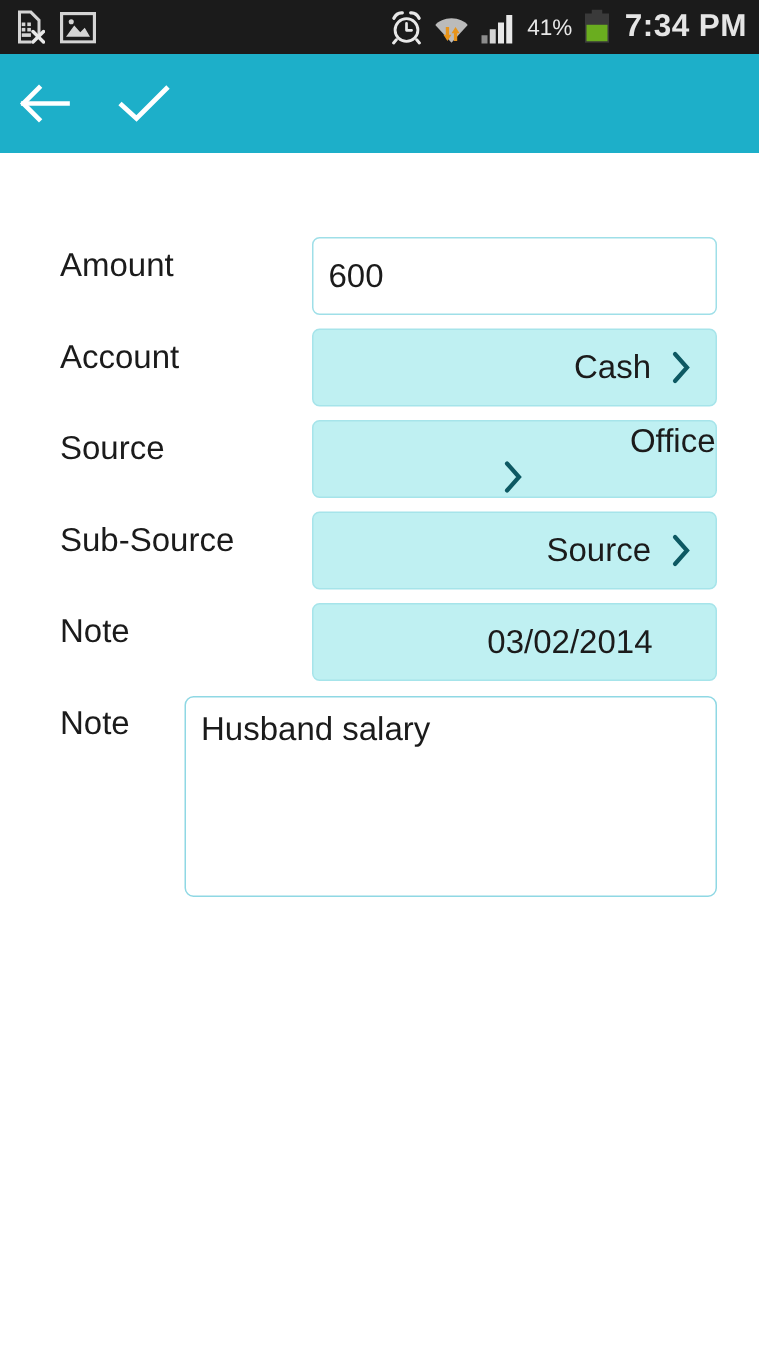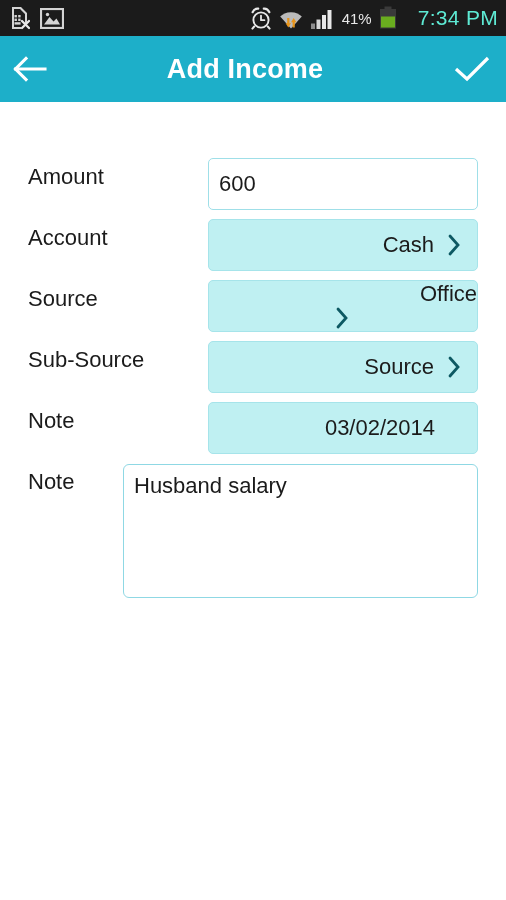--- a/index.html
+++ b/index.html
@@ -18,22 +18,22 @@
     background:#1b1b1b;
     display:flex; align-items:center;
   }
   .sb-left  { display:flex; align-items:center; gap:10px; padding-left:10px; }
   .sb-right { display:flex; align-items:center; gap:7px; margin-left:auto; padding-right:8px; }
   .sb-pct {
     color:#e8e8e8; font-size:15px; letter-spacing:0px;
     font-family:"Liberation Sans", sans-serif;
   }
   .sb-clock {
-    color:#5eead4; font-size:21px; font-weight:400;
-    letter-spacing:0.3px; margin-left:14px;
+    color:#e5e5e5; font-size:21px; font-weight:700;
+    letter-spacing:0.3px; margin-left:3px;
     font-family:"Liberation Sans", sans-serif;
   }
   .sb-icon { display:block; }
 
   
   .actionbar {
     position:absolute; top:36px; left:0;
     width:506px; height:66px;
     background:#1dafc9;
     display:flex; align-items:center;
@@ -56,21 +56,21 @@
   }
 
   
   .form { position:absolute; top:102px; left:0; width:506px; }
 
   .row {
     position:absolute; left:0; width:506px;
     display:flex; align-items:flex-start;
   }
   .label {
-    position:absolute; left:28px;
+    position:absolute; left:40px;
     font-size:22px; color:#1b1b1b;
     white-space:nowrap;
   }
 
   .field {
     position:absolute; left:208px; width:270px; height:52px;
     border-radius:5px;
     display:flex; align-items:center;
     cursor:pointer;
   }
@@ -175,21 +175,20 @@
   </div>
 
   <div class="actionbar">
     <div class="ab-back">
       <svg width="38" height="30" viewBox="0 0 38 30">
         <line x1="3.5" y1="15" x2="33" y2="15" stroke="#ffffff" stroke-width="3.1" stroke-linecap="square"></line>
         <polyline points="14,4.5 3.5,15 14,25.5" fill="none" stroke="#ffffff" stroke-width="3.1" stroke-linecap="square" stroke-linejoin="miter"></polyline>
       </svg>
     </div>
 
-    <div class="ab-title">Add Income</div>
 
     <div class="ab-done">
       <svg width="40" height="32" viewBox="0 0 40 32">
         <polyline points="4,16 15,26 36,5" fill="none" stroke="#ffffff" stroke-width="3.2" stroke-linecap="butt" stroke-linejoin="miter"></polyline>
       </svg>
     </div>
   </div>
 
   <div class="form">
 

